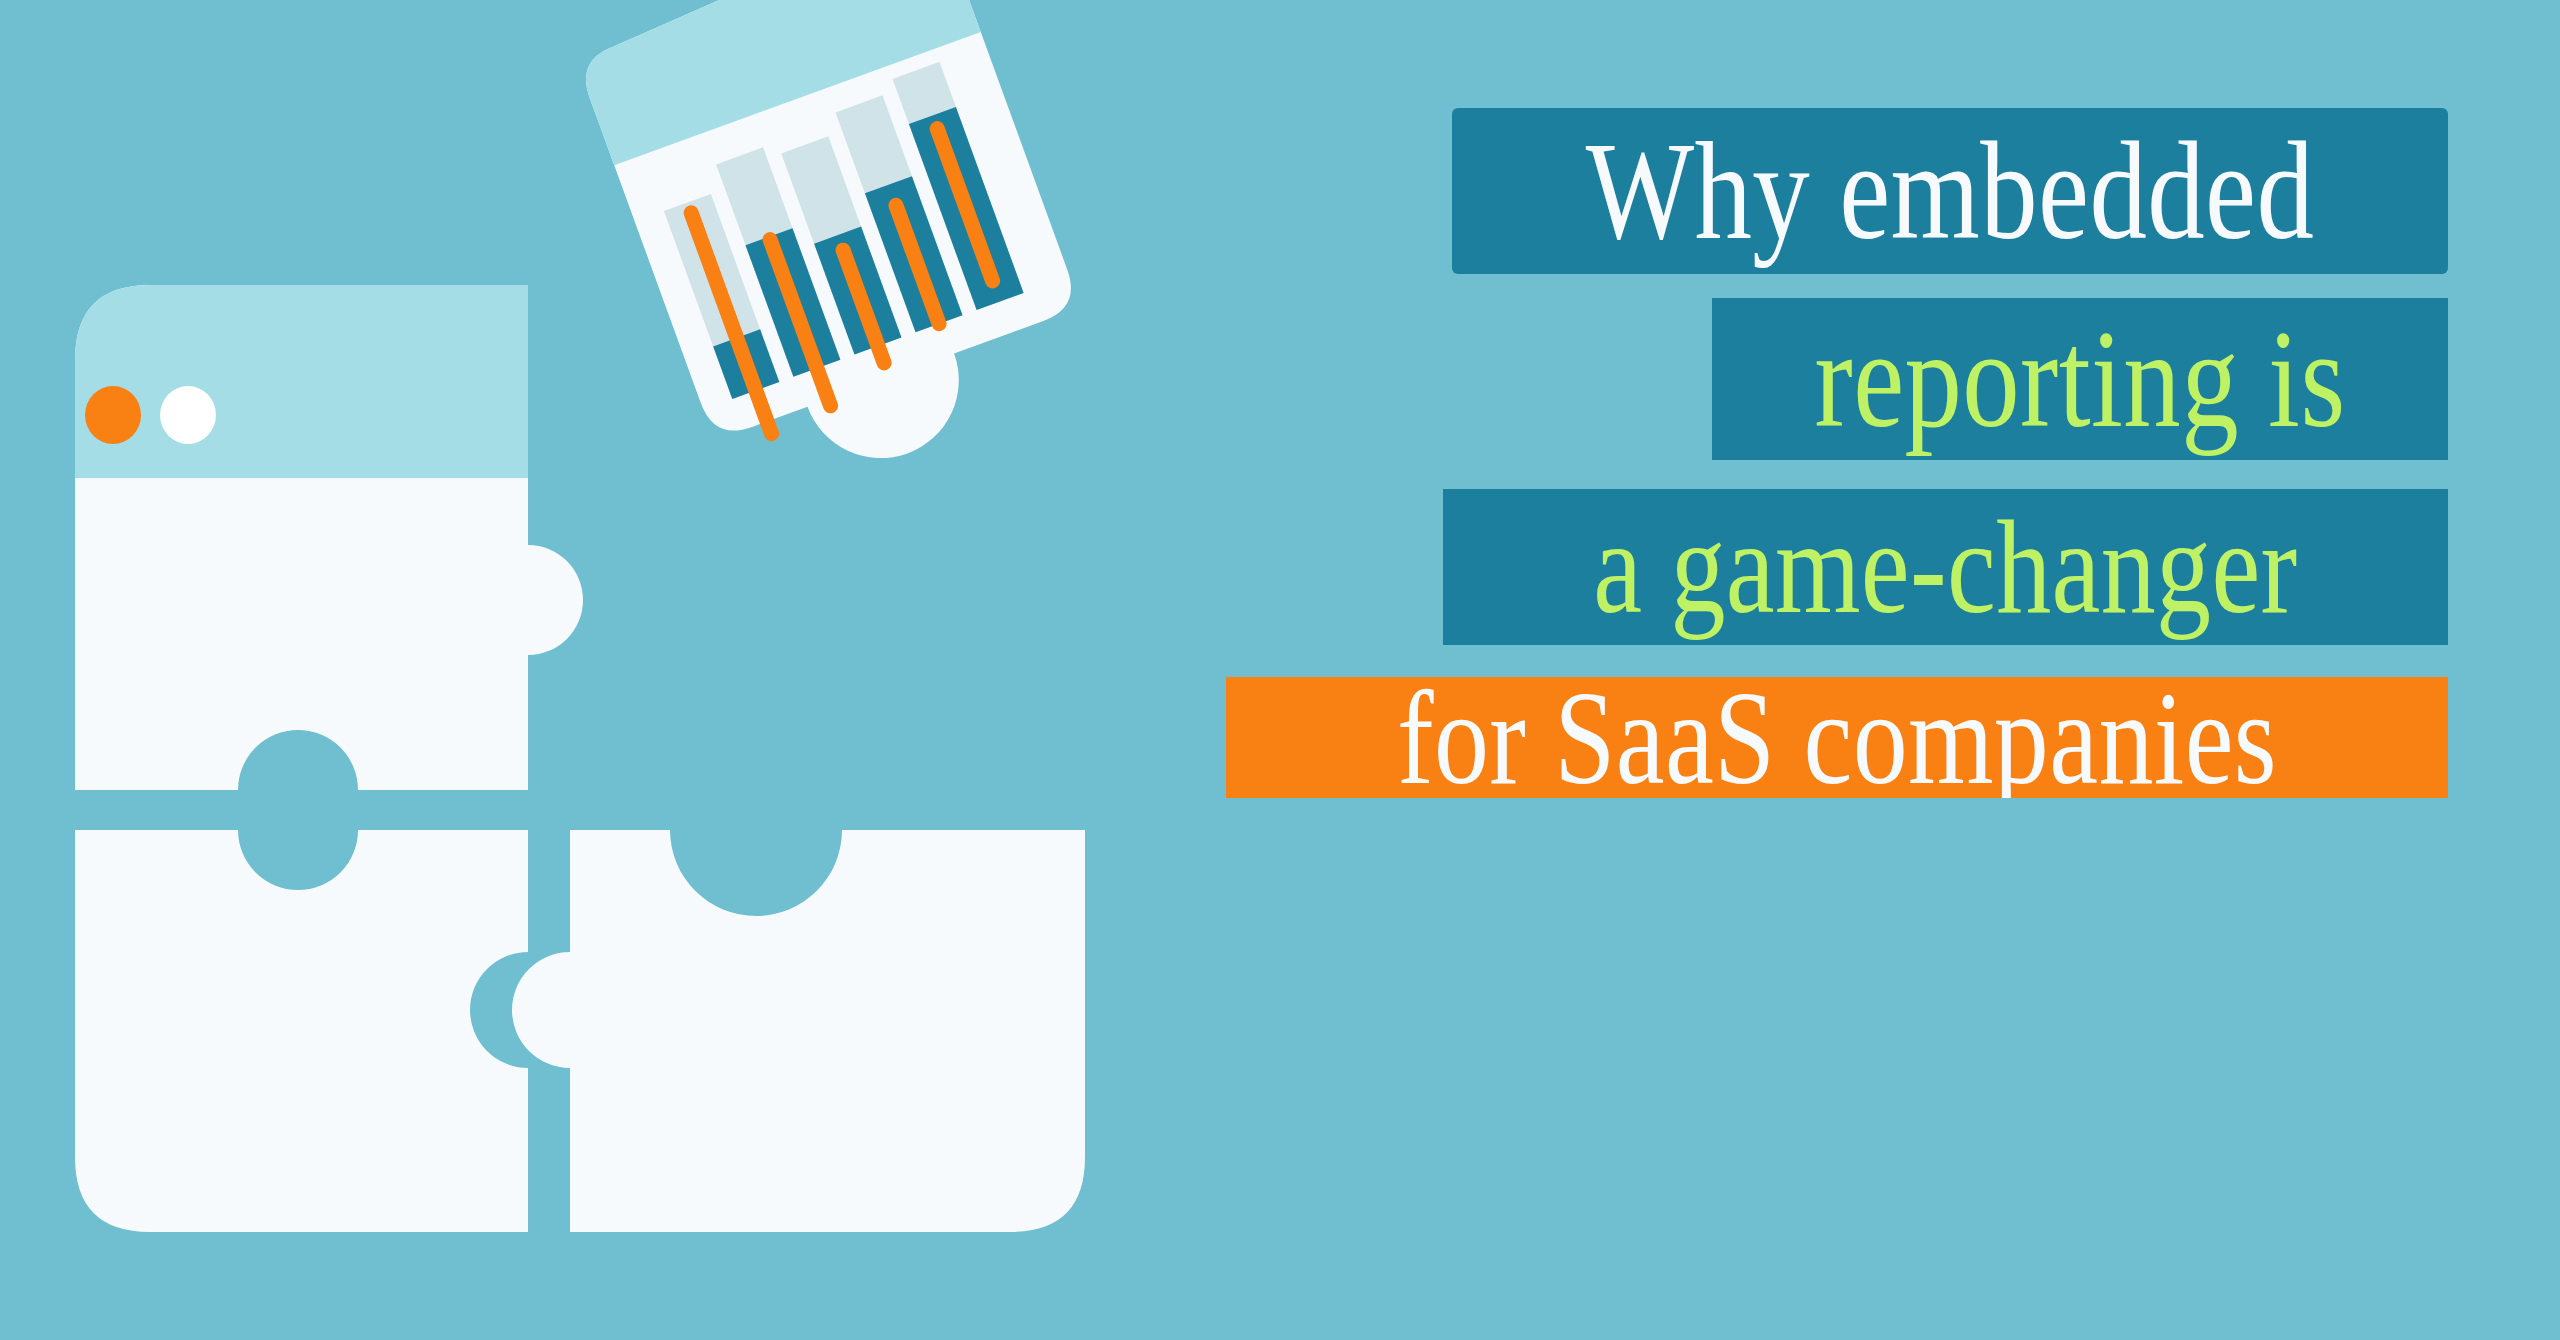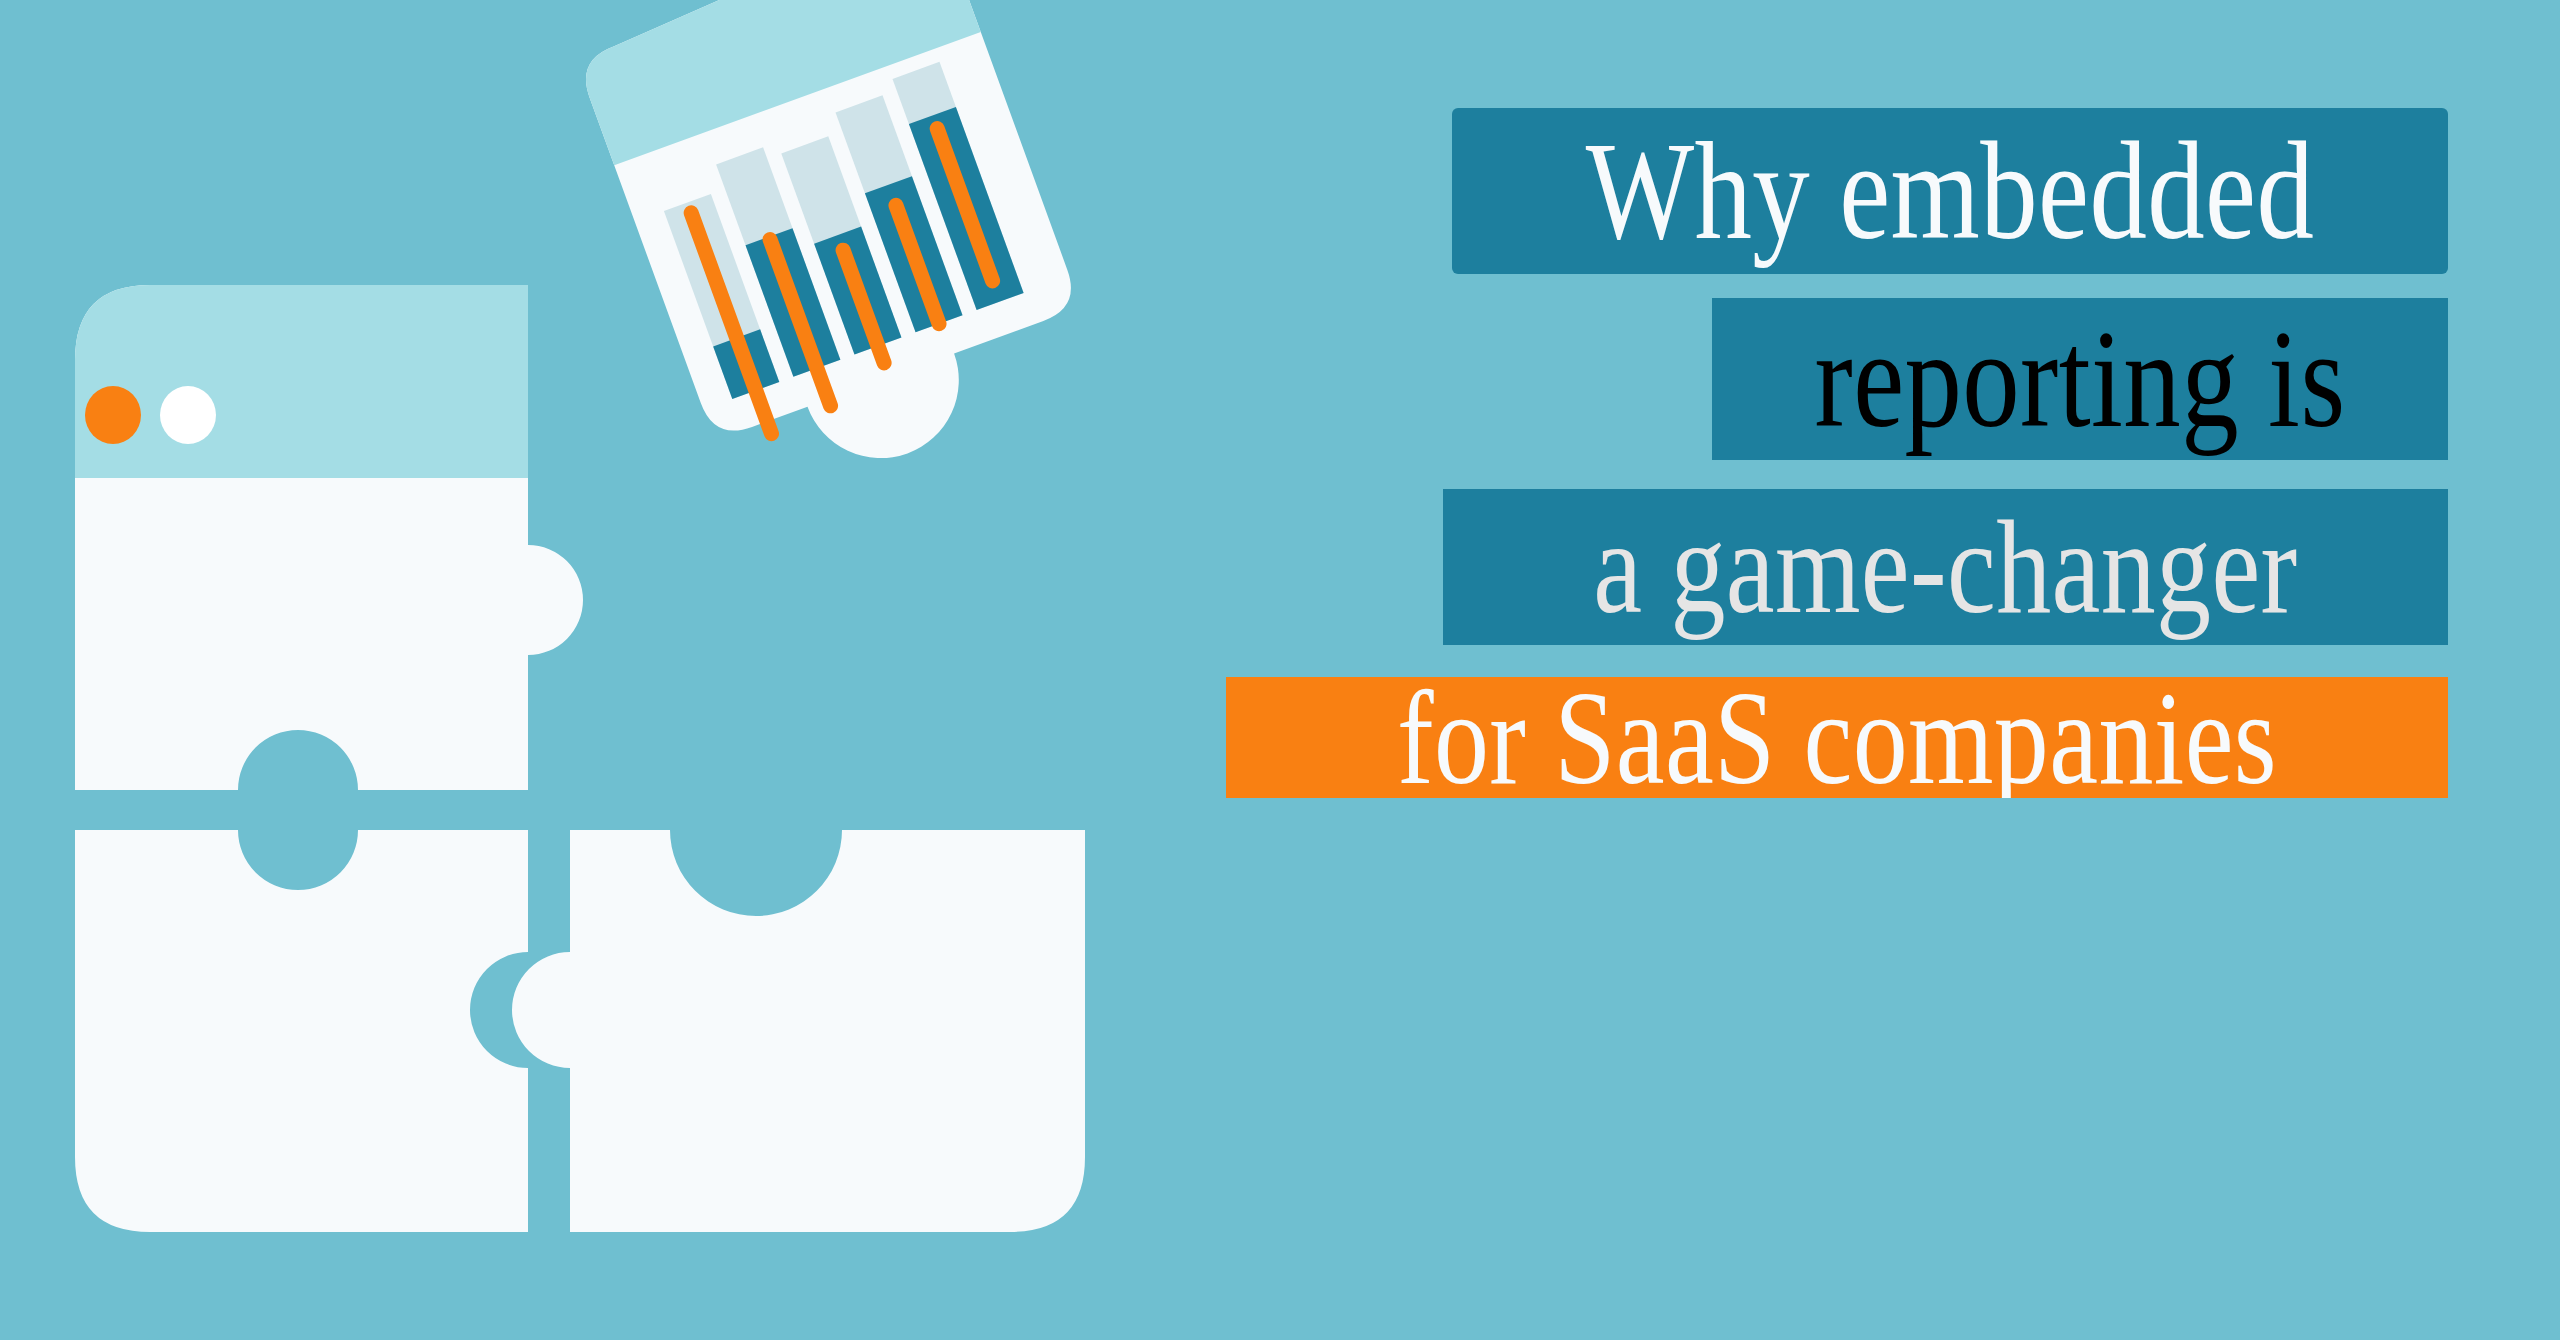--- a/index.html
+++ b/index.html
@@ -205,25 +205,25 @@
         L 570 1068
         a 58 58 0 1 1 0 -116
         Z" fill="#f7fafc"></path>
     </svg>
   </div>
 
   <div id="line1" class="headline" style="background: rgb(29, 127, 158); color: rgb(247, 250, 252);">
     <span class="txt">Why embedded</span>
   </div>
 
-  <div id="line2" class="headline" style="background: rgb(29, 127, 158); color: #000000;">
+  <div id="line2" class="headline" style="background: rgb(29, 127, 158); color: #bef264;">
     <span class="txt">reporting is</span>
   </div>
 
-  <div id="line3" class="headline" style="background: rgb(29, 127, 158); color: #e5e5e5; justify-content: flex-end;">
+  <div id="line3" class="headline" style="background: rgb(29, 127, 158); color: #bef264; justify-content: flex-end;">
     <span class="txt">a game-changer</span>
   </div>
 
   <div id="line4" class="headline" style="background: rgb(249, 128, 18); color: rgb(247, 250, 252);">
     <span class="txt">for SaaS companies</span>
   </div>
 
 </div>
 
 </body></html>

